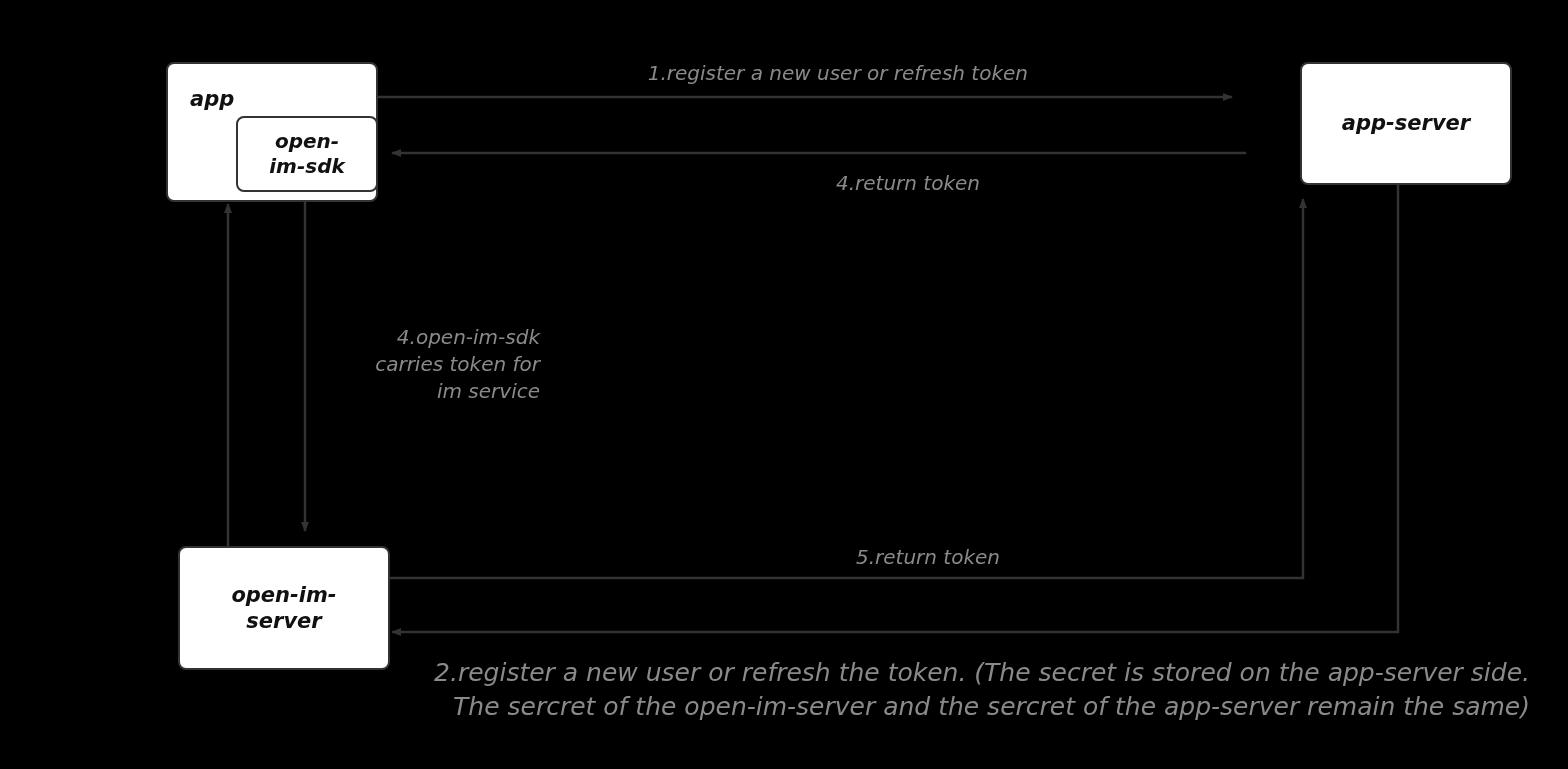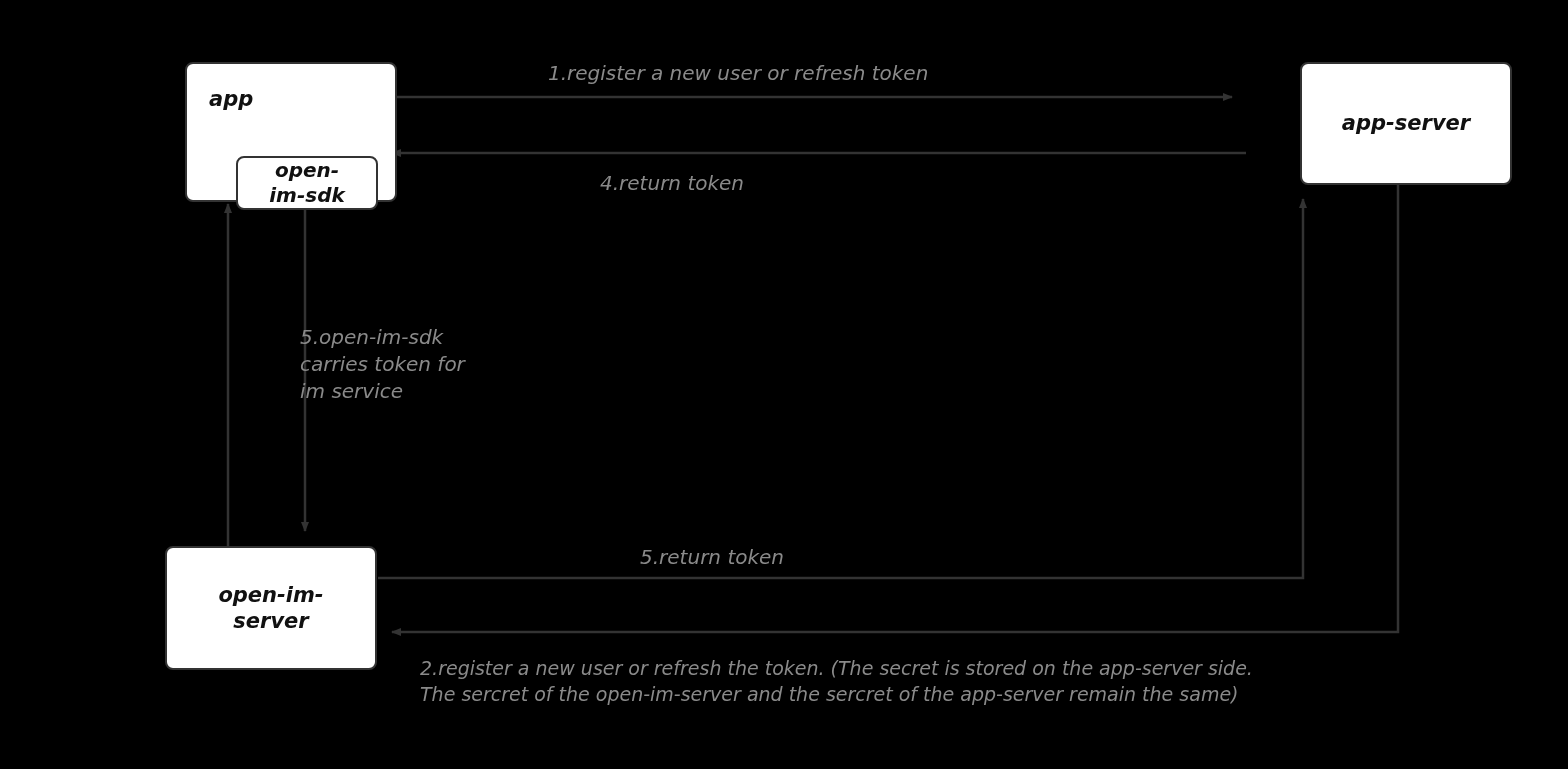--- a/index.html
+++ b/index.html
@@ -32,60 +32,58 @@
   }
   #node-app {
     left: 166px;
     top: 62px;
     width: 212px;
     height: 140px;
     align-items: flex-start;
     justify-content: flex-start;
     padding: 22px 0 4px 22px;
     font-size: 21px;
-    margin-left: 19px;
   }
   #node-sdk {
     left: 236px;
     top: 116px;
     width: 142px;
-    height: 54px;
+    height: 76px;
     font-size: 20px;
     z-index: 3;
-    margin-top: 40px;
   }
   #node-app-server {
     left: 1300px;
     top: 62px;
     width: 212px;
     height: 123px;
     font-size: 21px;
   }
   #node-im-server {
-    left: 165px;
+    left: 178px;
     top: 546px;
     width: 212px;
     height: 124px;
     font-size: 21px;
   }
   .edge-label {
     position: absolute;
     color: #8a8a8a;
     font-style: italic;
     font-size: 20px;
     line-height: 1.35;
-    text-align: left;
+    text-align: right;
     white-space: pre-line;
   }
   #label-1 { left: 548px; top: 60px; width: 480px; }
   #label-4 { left: 600px; top: 170px; width: 380px; }
   #label-5 { left: 300px; top: 324px; width: 240px; }
   #label-6 { left: 50px;  top: 356px; width: 200px; }
   #label-3 { left: 640px; top: 544px; width: 360px; }
-  #label-2 { left: 420px; top: 656px; width: 1110px; font-size: 19px; }
+  #label-2 { left: 420px; top: 656px; width: 1110px; font-size: 25px; }
   svg.wires {
     position: absolute;
     left: 0;
     top: 0;
     width: 1568px;
     height: 769px;
     pointer-events: none;
   }
 </style>
 </head>
@@ -138,20 +136,20 @@
     <span>app-server</span>
   </div>
 
   <div class="node" id="node-im-server">
     <span style="white-space:pre-line">open-im-
 server</span>
   </div>
 
   <div class="edge-label" id="label-1">1.register a new user or refresh token</div>
   <div class="edge-label" id="label-4">4.return token</div>
-  <div class="edge-label" id="label-5">5.open-im-sdk
+  <div class="edge-label" id="label-5">4.open-im-sdk
 carries token for
 im service</div>
   <div class="edge-label" id="label-3">5.return token</div>
   <div class="edge-label" id="label-2">2.register a new user or refresh the token. (The secret is stored on the app-server side.
 The sercret of the open-im-server and the sercret of the app-server remain the same)</div>
 
 </div>
 
 </body></html>

